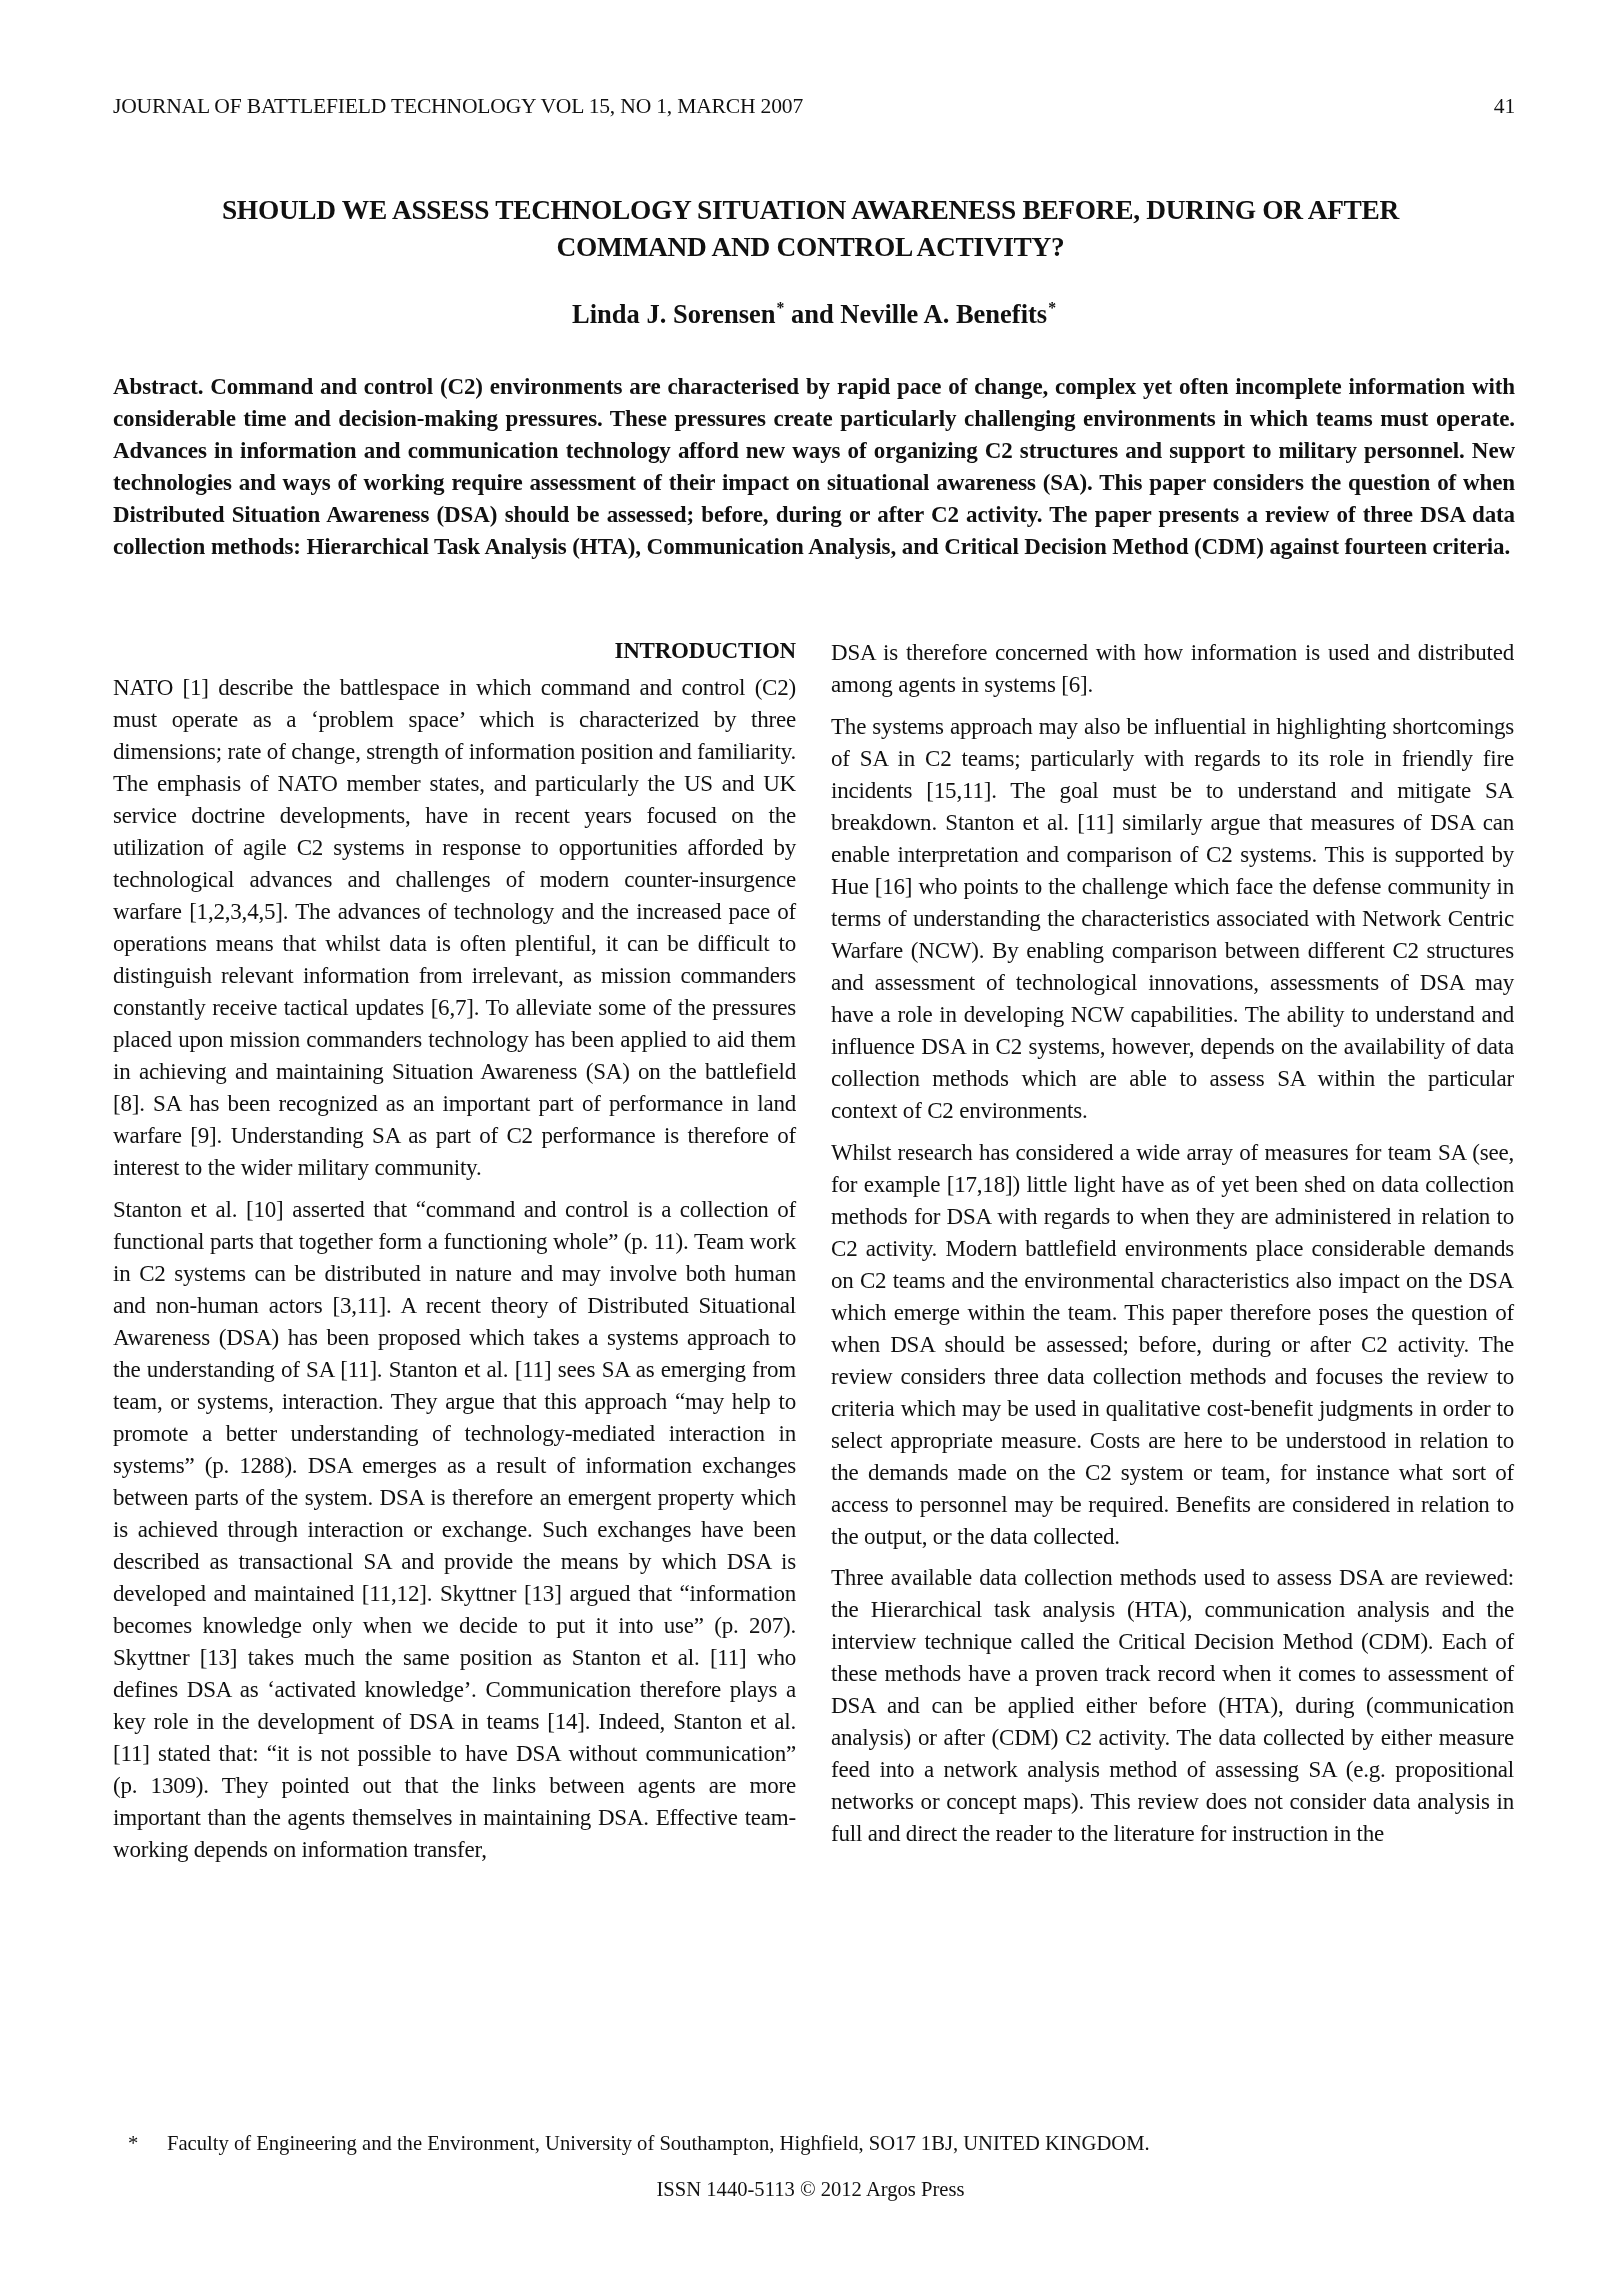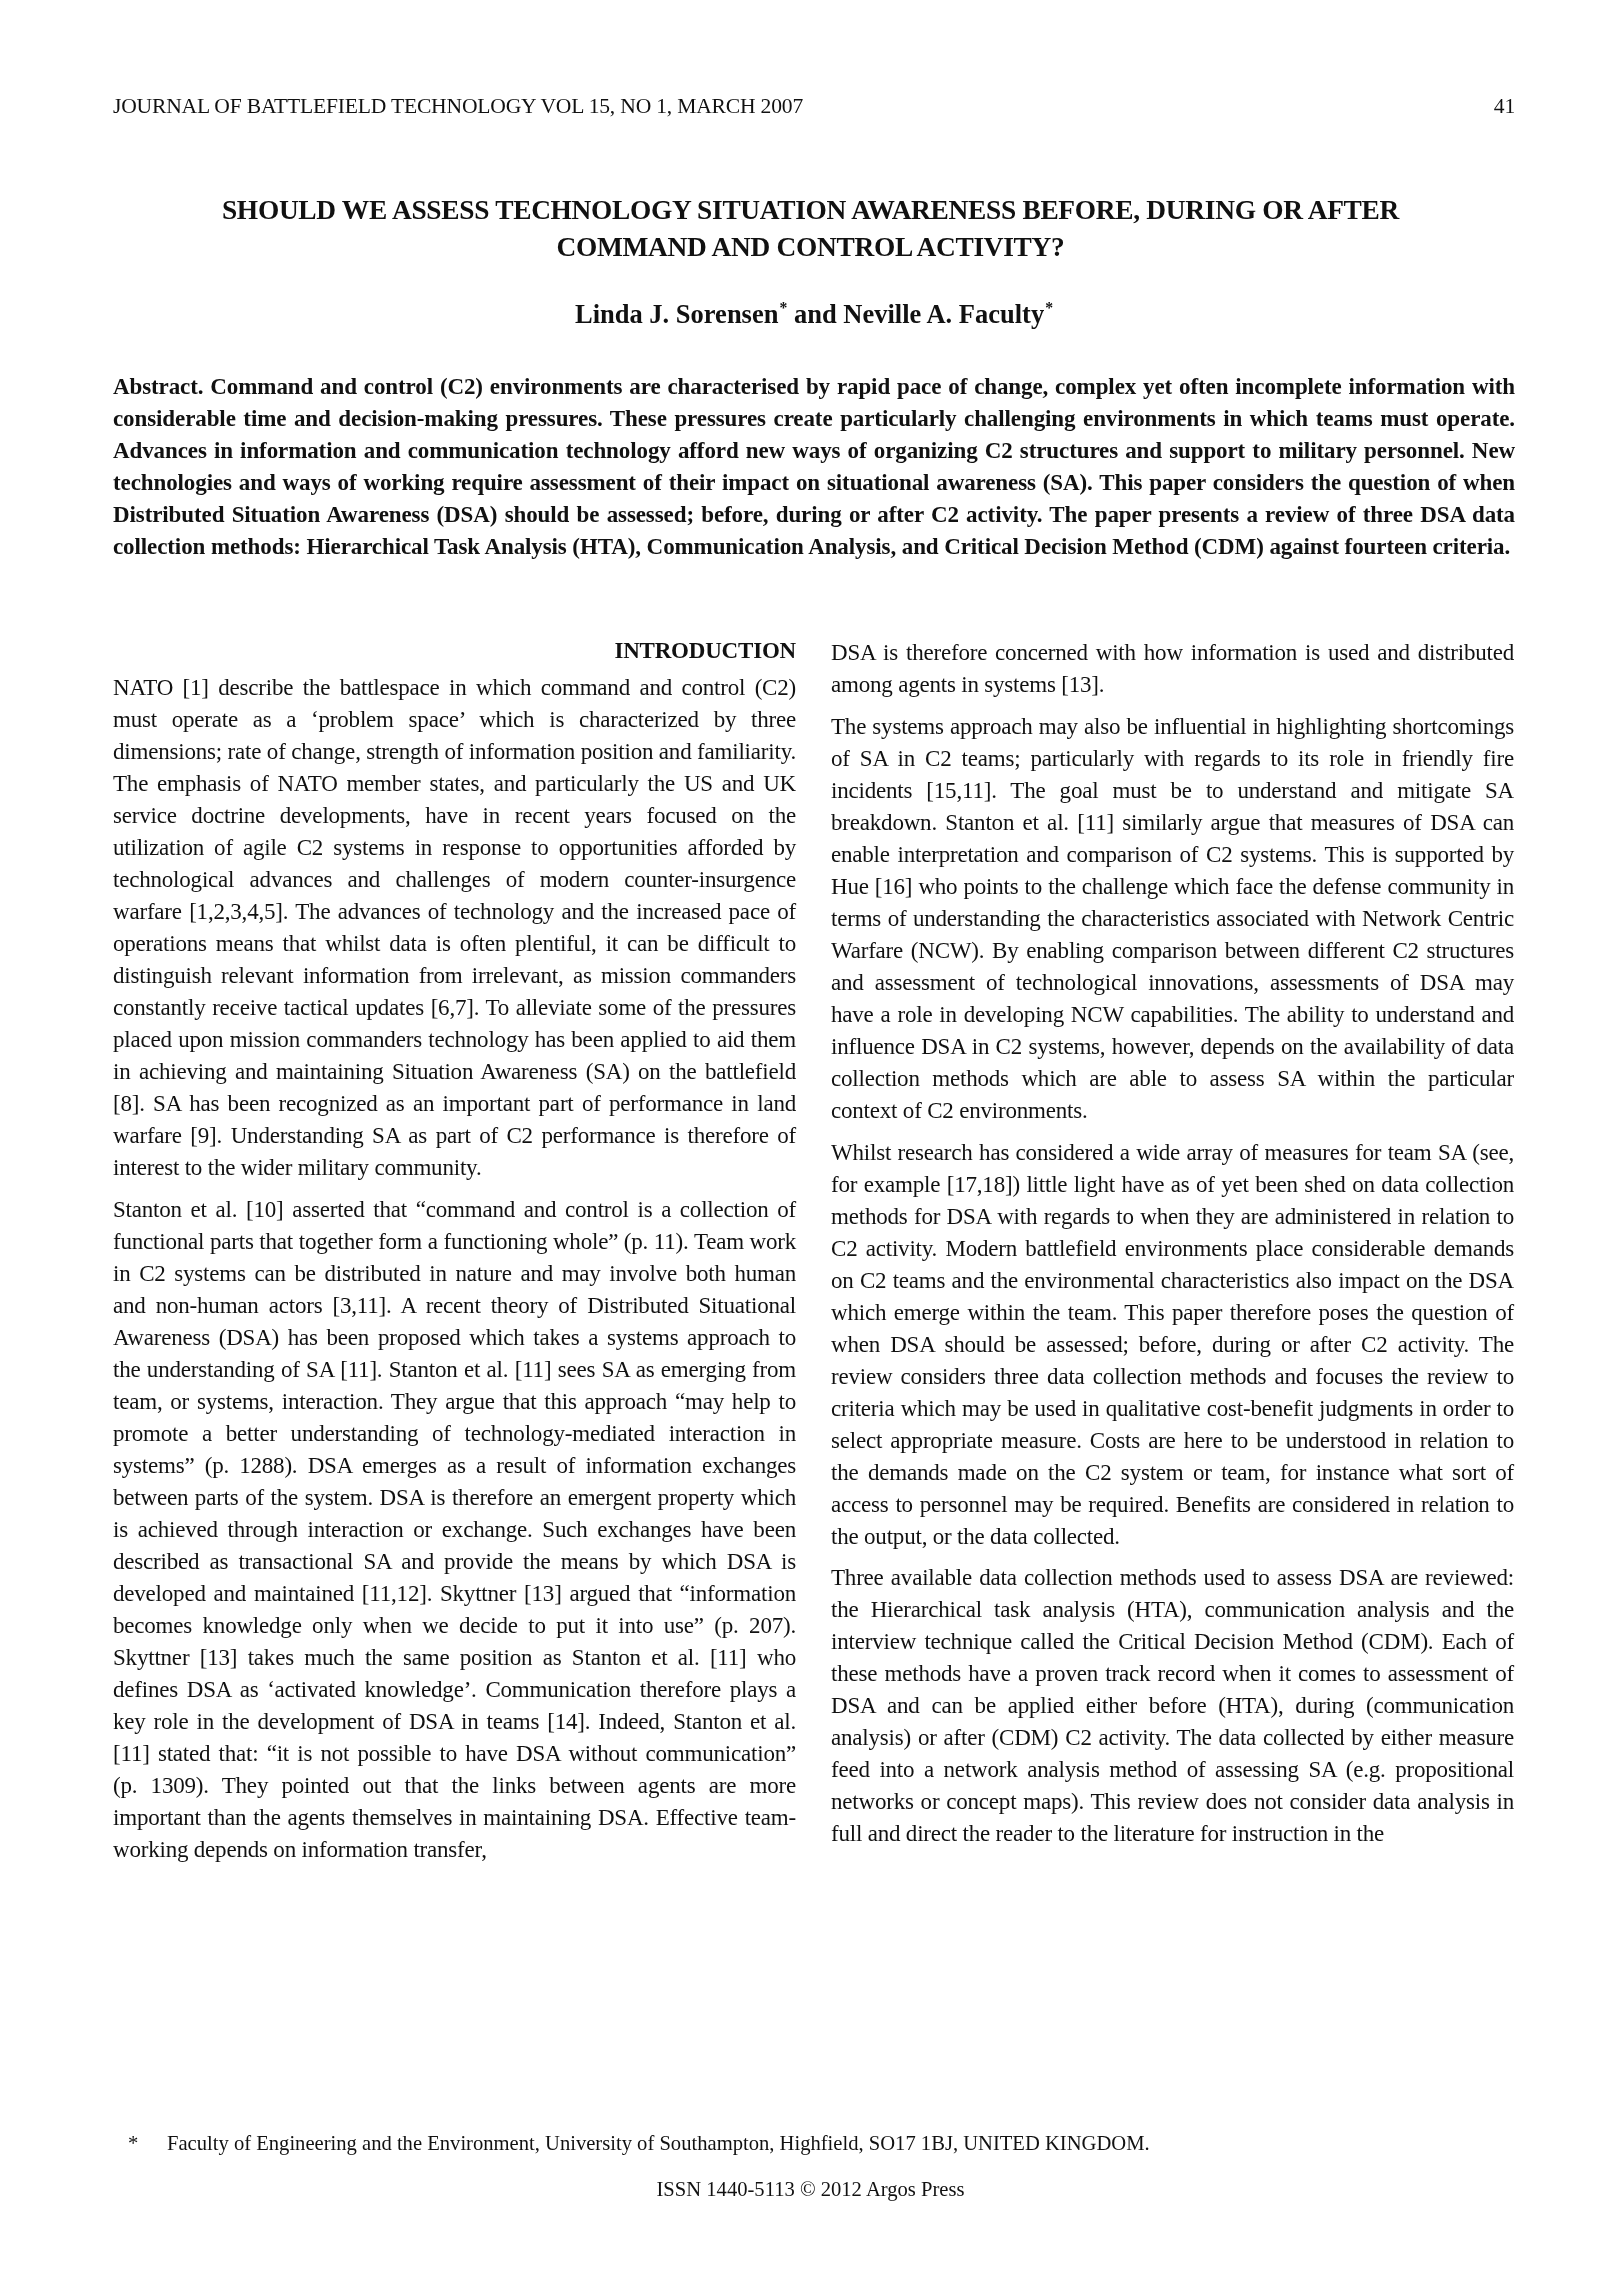--- a/index.html
+++ b/index.html
@@ -55,33 +55,33 @@
 <body>
 
 <div class="running-head">
   <span>JOURNAL OF BATTLEFIELD TECHNOLOGY VOL 15, NO 1, MARCH 2007</span>
   <span>41</span>
 </div>
 
 <div class="title">SHOULD WE ASSESS TECHNOLOGY SITUATION AWARENESS BEFORE, DURING OR AFTER COMMAND AND CONTROL ACTIVITY?</div>
 
 <div class="authors">
-  <span>Linda J. Sorensen</span><sup>*</sup><span style="white-space:pre"> and </span><span>Neville A. Faculty</span><sup>*</sup>
+  <span>Linda J. Sorensen</span><sup>*</sup><span style="white-space:pre"> and </span><span>Neville A. Benefits</span><sup>*</sup>
 </div>
 
 <div class="abstract">Abstract. Command and control (C2) environments are characterised by rapid pace of change, complex yet often incomplete information with considerable time and decision-making pressures. These pressures create particularly challenging environments in which teams must operate.  Advances in information and communication technology afford new ways of organizing C2 structures and support to military personnel. New technologies and ways of working require assessment of their impact on situational awareness (SA). This paper considers the question of when Distributed Situation Awareness (DSA) should be assessed; before, during or after C2 activity. The paper presents a review of three DSA data collection methods: Hierarchical Task Analysis (HTA), Communication Analysis, and Critical Decision Method (CDM) against fourteen criteria.</div>
 
 <div class="col left">
   <h2>INTRODUCTION</h2>
   <p>NATO [1] describe the battlespace in which command and control (C2) must operate as a ‘problem space’ which is characterized by three dimensions; rate of change, strength of information position and familiarity. The emphasis of NATO member states, and particularly the US and UK service doctrine developments, have in recent years focused on the utilization of agile C2 systems in response to opportunities afforded by technological advances and challenges of modern counter-insurgence warfare [1,2,3,4,5]. The advances of technology and the increased pace of operations means that whilst data is often plentiful, it can be difficult to distinguish relevant information from irrelevant, as mission commanders constantly receive tactical updates [6,7]. To alleviate some of the pressures placed upon mission commanders technology has been applied to aid them in achieving and maintaining Situation Awareness (SA) on the battlefield [8]. SA has been recognized as an important part of performance in land warfare [9]. Understanding SA as part of C2 performance is therefore of interest to the wider military community.</p>
   <p>Stanton et al. [10] asserted that “command and control is a collection of functional parts that together form a functioning whole” (p. 11). Team work in C2 systems can be distributed in nature and may involve both human and non-human actors [3,11]. A recent theory of Distributed Situational Awareness (DSA) has been proposed which takes a systems approach to the understanding of SA [11]. Stanton et al. [11] sees SA as emerging from team, or systems, interaction. They argue that this approach “may help to promote a better understanding of technology-mediated interaction in systems” (p. 1288). DSA emerges as a result of information exchanges between parts of the system. DSA is therefore an emergent property which is achieved through interaction or exchange. Such exchanges have been described as transactional SA and provide the means by which DSA is developed and maintained [11,12]. Skyttner [13] argued that “information becomes knowledge only when we decide to put it into use” (p. 207). Skyttner [13] takes much the same position as Stanton et al. [11] who defines DSA as ‘activated knowledge’. Communication therefore plays a key role in the development of DSA in teams [14]. Indeed, Stanton et al. [11] stated that: “it is not possible to have DSA without communication” (p. 1309). They pointed out that the links between agents are more important than the agents themselves in maintaining DSA. Effective team-working depends on information transfer,</p>
 </div>
 
 <div class="col right">
-  <p>DSA is therefore concerned with how information is used and distributed among agents in systems [13].</p>
+  <p>DSA is therefore concerned with how information is used and distributed among agents in systems [6].</p>
   <p>The systems approach may also be influential in highlighting shortcomings of SA in C2 teams; particularly with regards to its role in friendly fire incidents [15,11]. The goal must be to understand and mitigate SA breakdown. Stanton et al. [11] similarly argue that measures of DSA can enable interpretation and comparison of C2 systems. This is supported by Hue [16] who points to the challenge which face the defense community in terms of understanding the characteristics associated with Network Centric Warfare (NCW). By enabling comparison between different C2 structures and assessment of technological innovations, assessments of DSA may have a role in developing NCW capabilities. The ability to understand and influence DSA in C2 systems, however, depends on the availability of data collection methods which are able to assess SA within the particular context of C2 environments.</p>
   <p>Whilst research has considered a wide array of measures for team SA (see, for example [17,18]) little light have as of yet been shed on data collection methods for DSA with regards to when they are administered in relation to C2 activity. Modern battlefield environments place considerable demands on C2 teams and the environmental characteristics also impact on the DSA which emerge within the team. This paper therefore poses the question of when DSA should be assessed; before, during or after C2 activity. The review considers three data collection methods and focuses the review to criteria which may be used in qualitative cost-benefit judgments in order to select appropriate measure. Costs are here to be understood in relation to the demands made on the C2 system or team, for instance what sort of access to personnel may be required. Benefits are considered in relation to the output, or the data collected.</p>
   <p>Three available data collection methods used to assess DSA are reviewed: the Hierarchical task analysis (HTA), communication analysis and the interview technique called the Critical Decision Method (CDM). Each of these methods have a proven track record when it comes to assessment of DSA and can be applied either before (HTA), during (communication analysis) or after (CDM) C2 activity. The data collected by either measure feed into a network analysis method of assessing SA (e.g. propositional networks or concept maps). This review does not consider data analysis in full and direct the reader to the literature for instruction in the</p>
 </div>
 
 <div class="footnote">
   <span class="mark">*</span><span>Faculty of Engineering and the Environment, University of Southampton, Highfield, SO17 1BJ, UNITED KINGDOM.</span>
 </div>
 
 <div class="issn">ISSN 1440-5113  ©  2012 Argos Press</div>

